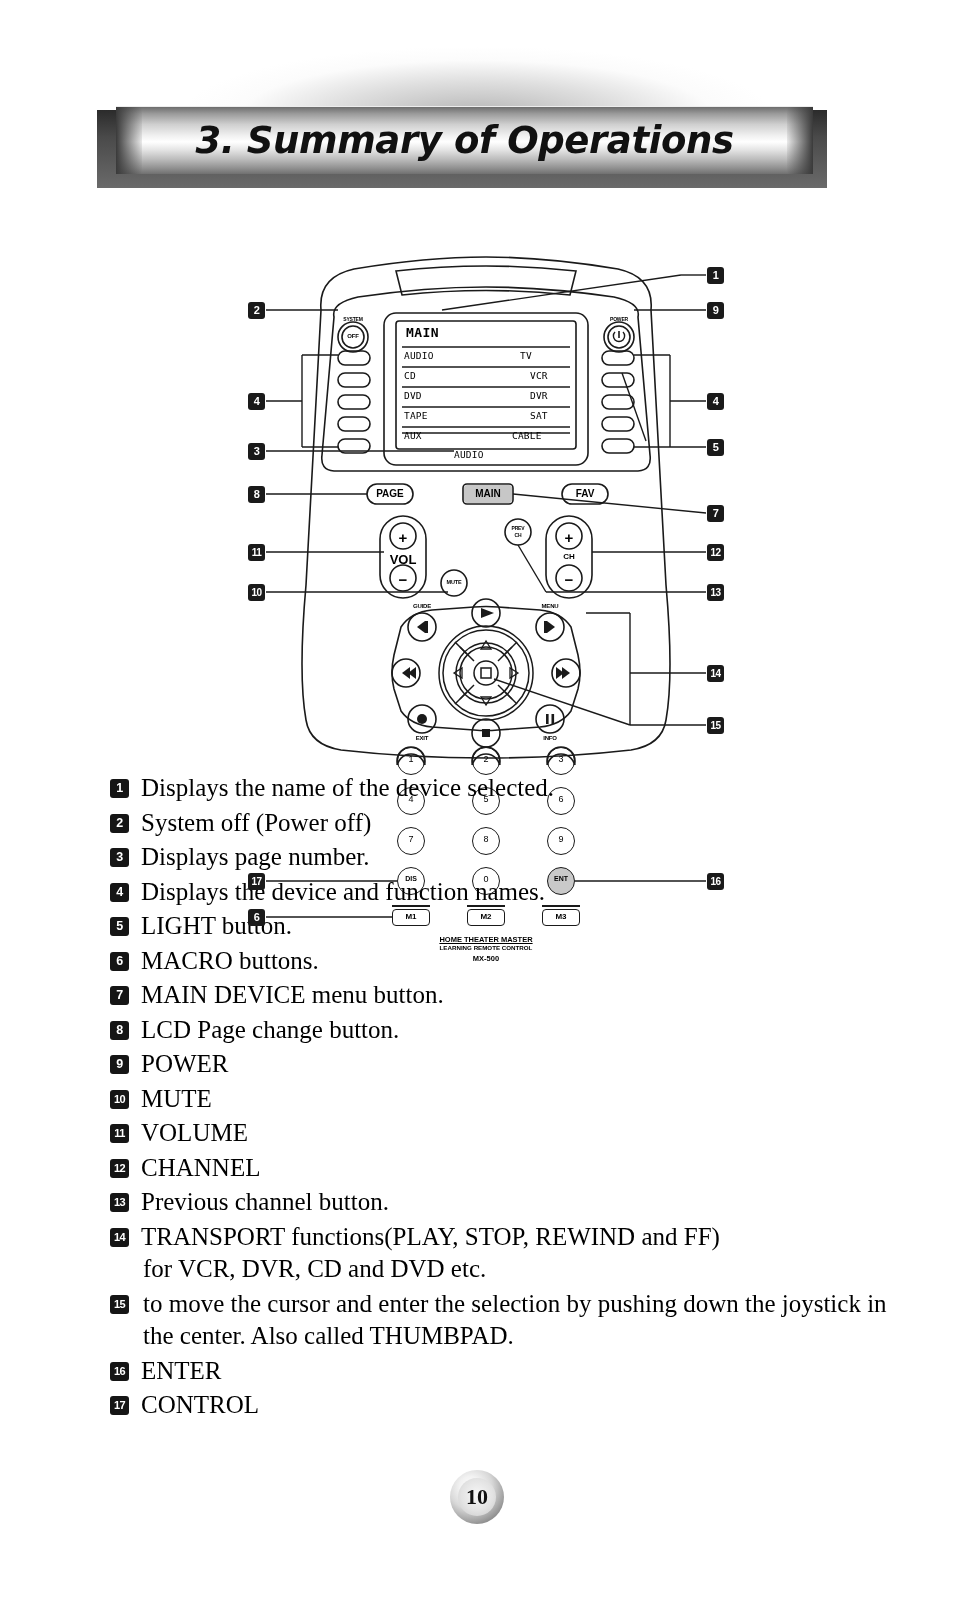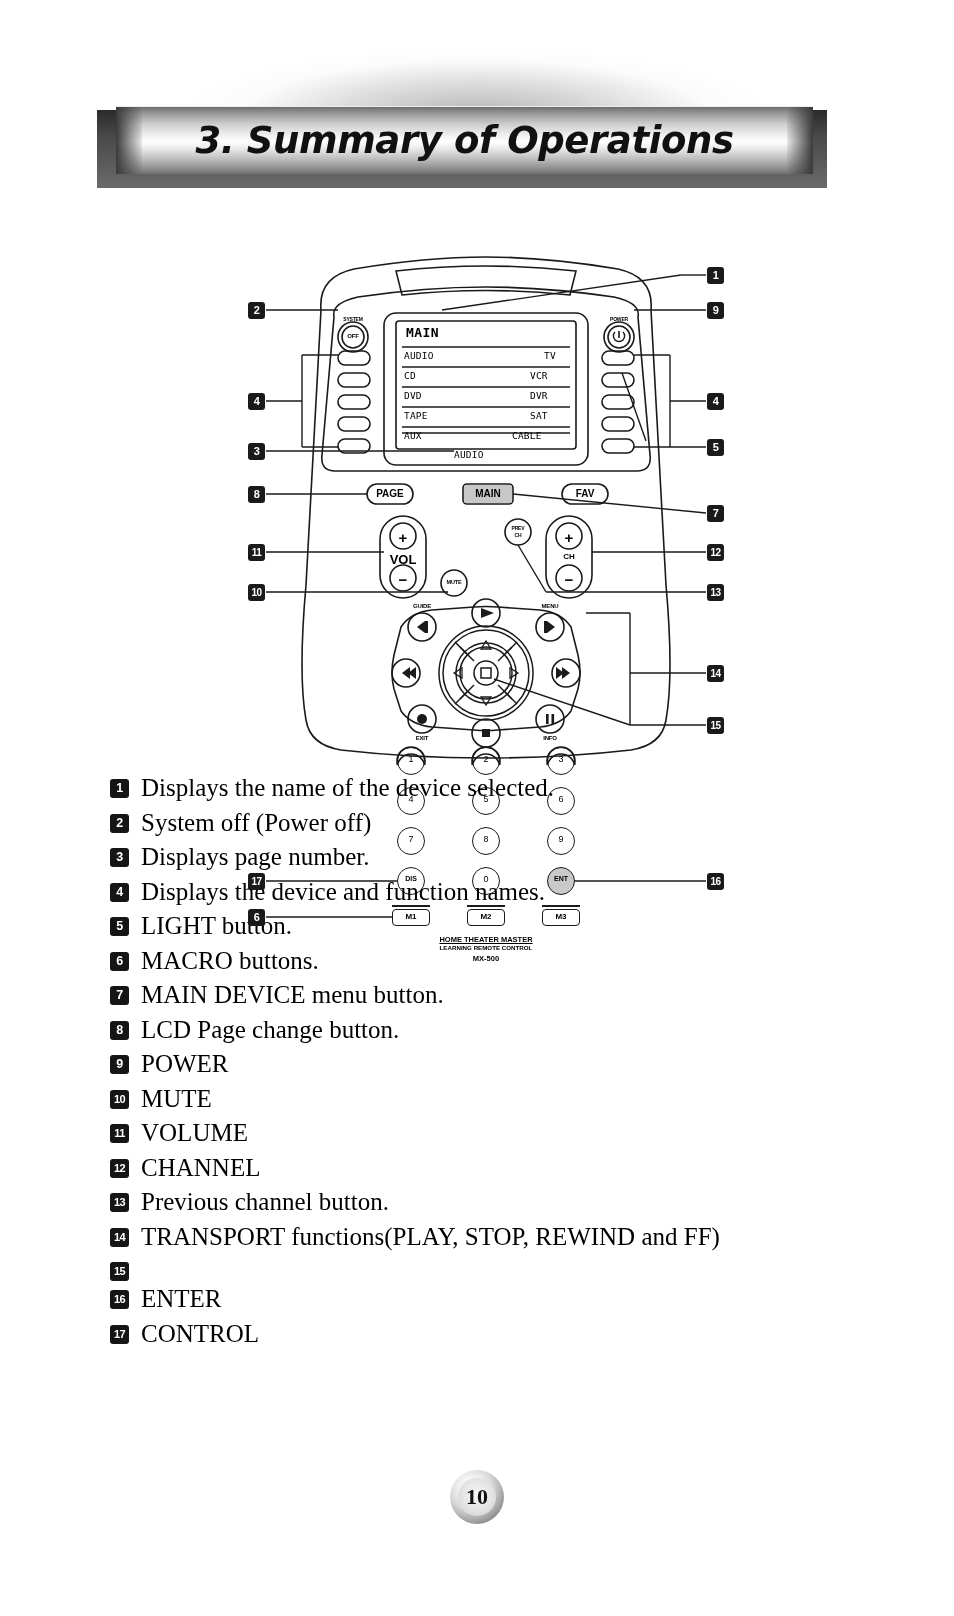--- a/index.html
+++ b/index.html
@@ -372,21 +372,21 @@
       <div style="position:absolute;left:241px;top:654px;width:38px;height:17px;border:1.5px solid #1a1a1a;border-radius:4px;"></div>
       <div style="position:absolute;left:316px;top:654px;width:38px;height:17px;border:1.5px solid #1a1a1a;border-radius:4px;"></div>
       <div style="position:absolute;left:166px;top:650px;width:38px;height:2px;background:#1a1a1a;"></div>
       <div style="position:absolute;left:241px;top:650px;width:38px;height:2px;background:#1a1a1a;"></div>
       <div style="position:absolute;left:316px;top:650px;width:38px;height:2px;background:#1a1a1a;"></div>
     </div>
 
     <div class="lcd lcd-main" style="left:180px; top:70px;">MAIN</div>
 
     <div class="lcd lcd-row" style="left:178px; top:95px;">AUDIO</div>
-    <div class="lcd lcd-row" style="left:318px; top:95px;text-align:right;">TV</div>
+    <div class="lcd lcd-row" style="left:294px; top:95px;text-align:right;">TV</div>
     <div class="lcd lcd-row" style="left:178px; top:115px;">CD</div>
     <div class="lcd lcd-row" style="left:304px; top:115px;">VCR</div>
     <div class="lcd lcd-row" style="left:178px; top:135px;">DVD</div>
     <div class="lcd lcd-row" style="left:304px; top:135px;">DVR</div>
     <div class="lcd lcd-row" style="left:178px; top:155px;">TAPE</div>
     <div class="lcd lcd-row" style="left:304px; top:155px;">SAT</div>
     <div class="lcd lcd-row" style="left:178px; top:175px;">AUX</div>
     <div class="lcd lcd-row" style="left:286px; top:175px;">CABLE</div>
 
     <div class="lcd lcd-bottom" style="left:228px; top:194px;">AUDIO</div>
@@ -561,25 +561,27 @@
       <div class="li-text">CHANNEL</div>
     </div>
     <div class="li">
       <div class="li-badge two">13</div>
       <div class="li-text">Previous channel button.</div>
     </div>
     <div class="li">
       <div class="li-badge two">14</div>
       <div class="li-text">
         <span>TRANSPORT functions(PLAY, STOP, REWIND and FF)</span>
+        <span class="cont">for VCR, DVR, CD and DVD etc.</span>
       </div>
     </div>
     <div class="li">
       <div class="li-badge two">15</div>
       <div class="li-text">
+        <span class="cont">to move the cursor and enter the selection by pushing down the joystick in the center. Also called THUMBPAD.</span>
       </div>
     </div>
     <div class="li">
       <div class="li-badge two">16</div>
       <div class="li-text">ENTER</div>
     </div>
     <div class="li">
       <div class="li-badge two">17</div>
       <div class="li-text">CONTROL</div>
     </div>

